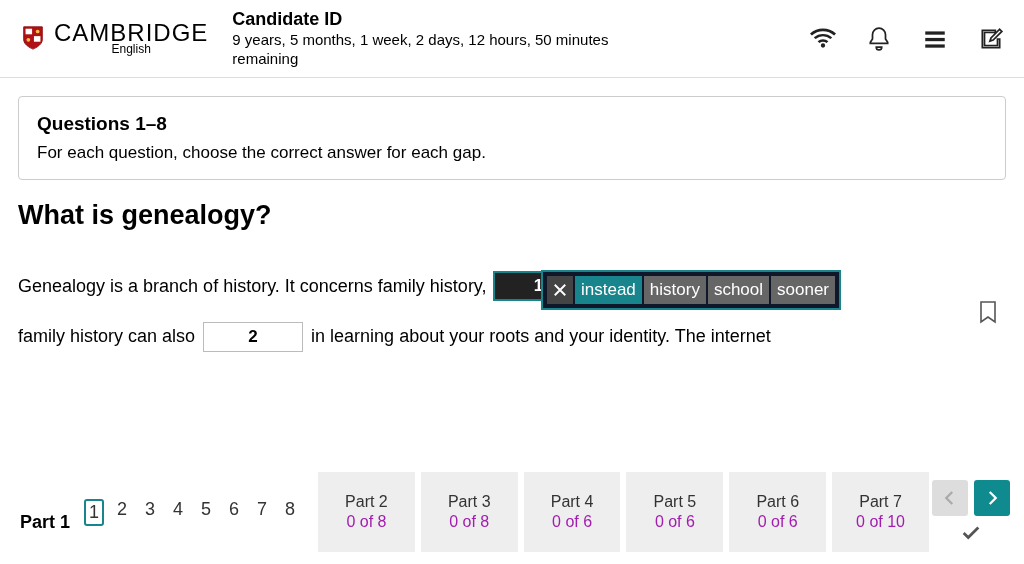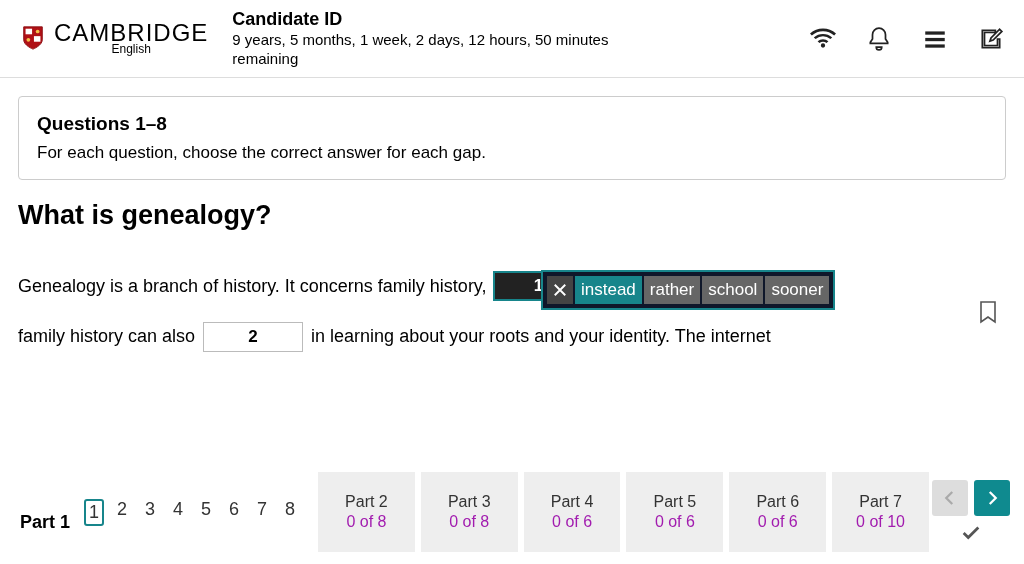--- a/index.html
+++ b/index.html
@@ -121,21 +121,21 @@
   </div>
 </div>
 
 <div class="popup">
   <div class="popup-x">
     <svg viewBox="0 0 16 16" width="14" height="14">
         <path d="M2 2l12 12M14 2L2 14" stroke="#fff" stroke-width="2.2"></path>
       </svg>
   </div>
   <div class="popup-opt sel">instead</div>
-  <div class="popup-opt">rather</div>
+  <div class="popup-opt">history</div>
   <div class="popup-opt">school</div>
   <div class="popup-opt">sooner</div>
 </div>
 
 <svg class="bookmark" width="20" height="24" viewBox="0 0 20 24">
     <path d="M3 2h14v20l-7-5-7 5z" fill="none" stroke="#555" stroke-width="1.6"></path>
   </svg>
 
 <div class="ftr">
   <div class="ftr-part1">

